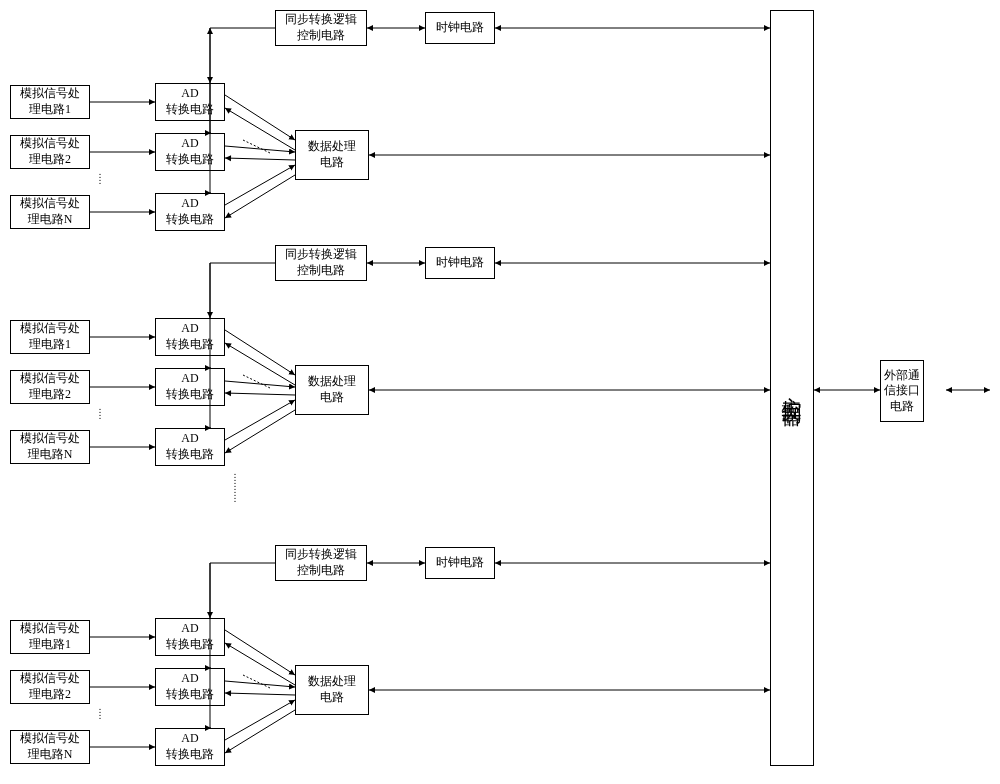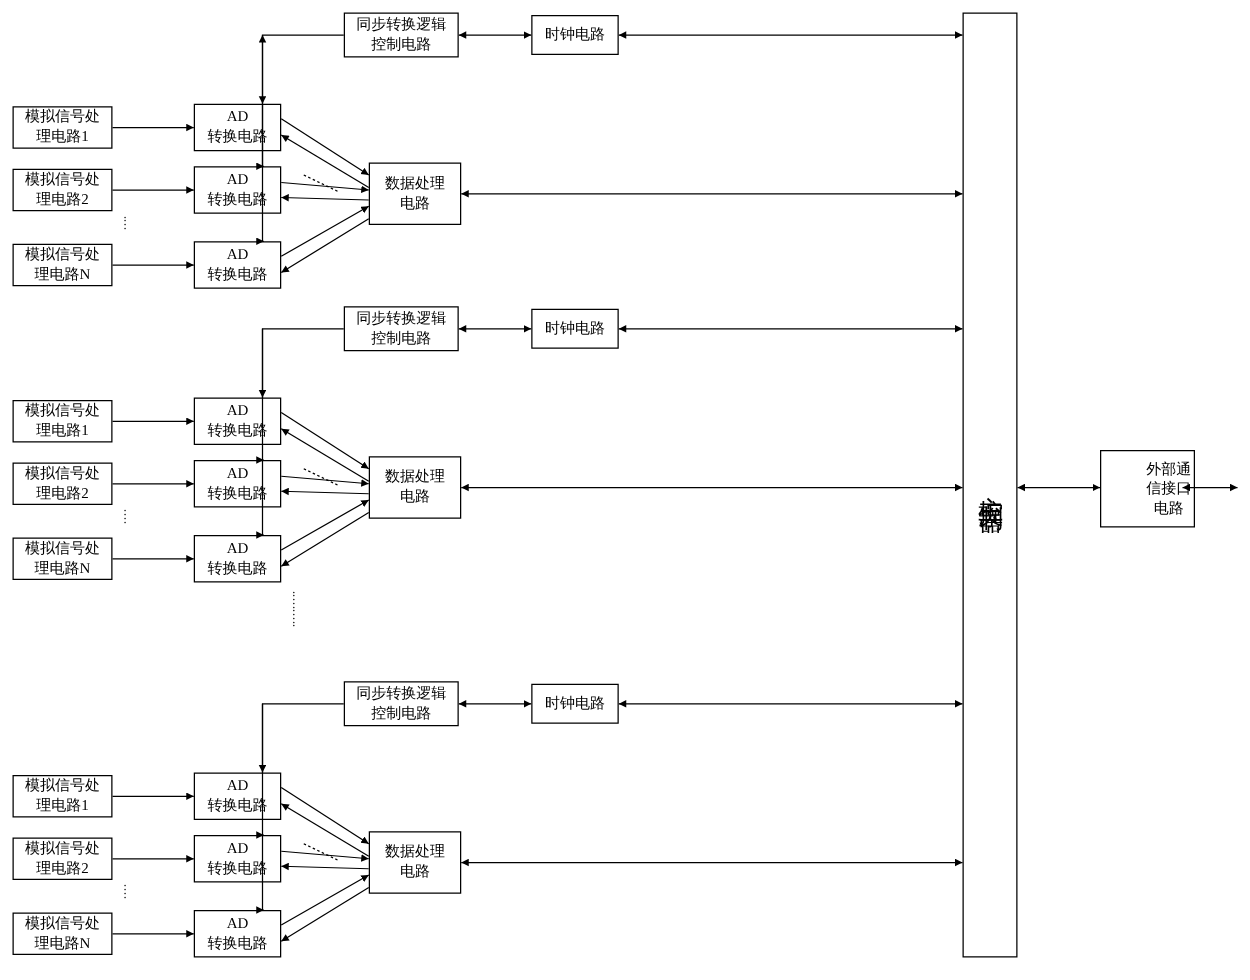--- a/index.html
+++ b/index.html
@@ -174,21 +174,21 @@
 </div>
 
 <div class="box" style="left:295px; top:665px; width:74px; height:50px;">
   <div><span>数据处理</span><br><span>电路</span></div>
 </div>
 
 <div class="box vertical" style="left:770px; top:10px; width:44px; height:756px;">
   <span>主控制器</span>
 </div>
 
-<div class="box" style="left:880px; top:360px; width:76px; height:62px;justify-content:flex-end;">
+<div class="box" style="left:880px; top:360px; width:44px; height:62px;">
   <div><span>外部通</span><br><span>信接口</span><br><span>电路</span></div>
 </div>
 
 <svg class="arrows" viewBox="0 0 1000 784">
   <defs>
     <marker id="ah" markerWidth="8" markerHeight="8" refX="6" refY="3" orient="auto">
       <path d="M0,0 L6,3 L0,6 Z" fill="#000"></path>
     </marker>
     <marker id="ahs" markerWidth="8" markerHeight="8" refX="0" refY="3" orient="auto">
       <path d="M6,0 L0,3 L6,6 Z" fill="#000"></path>

